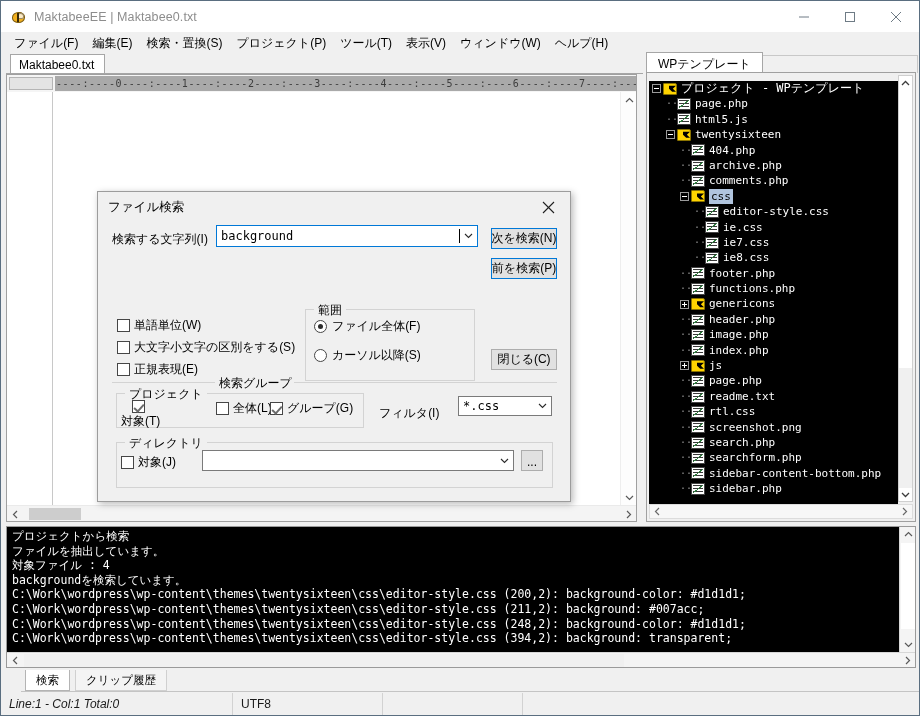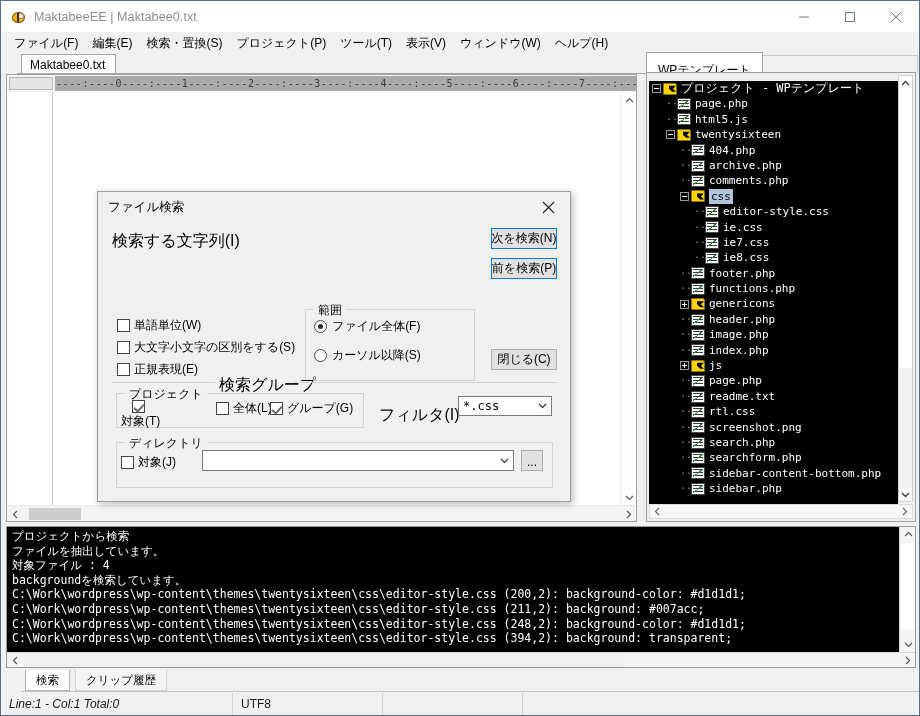--- a/index.html
+++ b/index.html
@@ -61,21 +61,21 @@
     position: absolute; left: 0; top: 31px; width: 918px; height: 22px;
     background: #f0f0f0; display: flex; align-items: center;
     padding-left: 6px; box-sizing: border-box;
   }
   .menu-item {
     padding: 3px 7px; font-size: 12px; color: #000; white-space: nowrap;
   }
 
   
   .doctabs {
-    position: absolute; left: 16px; top: 52px; width: 637px; height: 21px;
+    position: absolute; left: 5px; top: 52px; width: 637px; height: 21px;
     background: #f0f0f0;
   }
   .doctab {
     position: absolute; left: 4px; top: 1px; height: 20px;
     padding: 3px 10px 0 8px; box-sizing: border-box;
     background: #ffffff; border: 1px solid #a6a6a6; border-bottom: none;
     font-size: 12px; color: #000;
   }
   .doctab-underline {
     position: absolute; left: 0; top: 20px; width: 637px; height: 1px; background: #a6a6a6;
@@ -124,21 +124,21 @@
   }
   .ed-hthumb {
     position: absolute; left: 22px; top: 2px; width: 52px; height: 12px; background: #cdcdcd;
   }
 
   
   .tree-tabstrip {
     position: absolute; left: 643px; top: 50px; width: 274px; height: 22px;
   }
   .tree-tab {
-    position: absolute; left: 2px; top: 1px; height: 21px; padding: 9px 11px 0 11px;
+    position: absolute; left: 2px; top: 1px; height: 21px; padding: 3px 11px 0 11px;
     box-sizing: border-box; background: #ffffff;
     border: 1px solid #a6a6a6; border-bottom: none; font-size: 12px; color: #000;
   }
   .tree-tab-rest {
     position: absolute; left: 109px; top: 4px; width: 165px; height: 18px;
     background: #f0f0f0; border: 1px solid #c8c8c8; border-bottom: none; box-sizing: border-box;
   }
   .tree-panel {
     position: absolute; left: 645px; top: 71px; width: 270px; height: 450px;
     background: #f0f0f0; border: 1px solid #a0a0a0; box-sizing: border-box;
@@ -256,21 +256,21 @@
   }
   .dlg-title {
     position: absolute; left: 0; top: 0; width: 472px; height: 30px;
     background: #f0f0f0; display: flex; align-items: center;
   }
   .dlg-title-text { margin-left: 10px; font-size: 12.5px; color: #000; }
   .dlg-close {
     position: absolute; right: 0; top: 0; width: 44px; height: 30px;
     display: flex; align-items: center; justify-content: center; color: #202020;
   }
-  .dlg-label { position: absolute; font-size: 16px; color: #000; white-space: nowrap; }
+  .dlg-label { position: absolute; font-size: 12px; color: #000; white-space: nowrap; }
   .combo {
     position: absolute; background: #ffffff; border: 1px solid #7a7a7a;
     box-sizing: border-box; display: flex; align-items: center;
   }
   .combo.focus { border: 1px solid #0078d7; }
   .combo-val {
     flex: 1; padding-left: 4px; font-size: 12px; color: #000;
     font-family: "DejaVu Sans Mono", monospace; white-space: nowrap; overflow: hidden;
   }
   .caret {
@@ -654,20 +654,29 @@
       <div class="dlg-title-text">ファイル検索</div>
       <div class="dlg-close">
         <svg width="13" height="13" viewBox="0 0 13 13">
             <line x1="1" y1="1" x2="12" y2="12" stroke="#202020" stroke-width="1.1"></line>
             <line x1="12" y1="1" x2="1" y2="12" stroke="#202020" stroke-width="1.1"></line>
           </svg>
       </div>
     </div>
 
     <div class="dlg-label" style="left:14px; top:39px;">検索する文字列(I)</div>
+    <div class="combo focus" style="left:118px; top:33px; width:262px; height:22px;">
+      <div class="combo-val">background</div>
+      <div class="caret"></div>
+      <div class="combo-arrow">
+        <svg width="9" height="6" viewBox="0 0 9 6">
+            <polyline points="1,1 4.5,4.5 8,1" fill="none" stroke="#2b2b2b" stroke-width="1.1"></polyline>
+          </svg>
+      </div>
+    </div>
 
     <div class="btn default" style="left:393px; top:36px; width:66px; height:21px;">次を検索(N)</div>
     <div class="btn default" style="left:393px; top:66px; width:66px; height:21px;">前を検索(P)</div>
     <div class="btn" style="left:393px; top:157px; width:66px; height:21px;">閉じる(C)</div>
 
     <div class="chk-row" style="left:19px; top:125px;text-align:right;">
       <div class="chk-box"></div>
       <div class="chk-label">単語単位(W)</div>
     </div>
     <div class="chk-row" style="left:19px; top:147px;">

